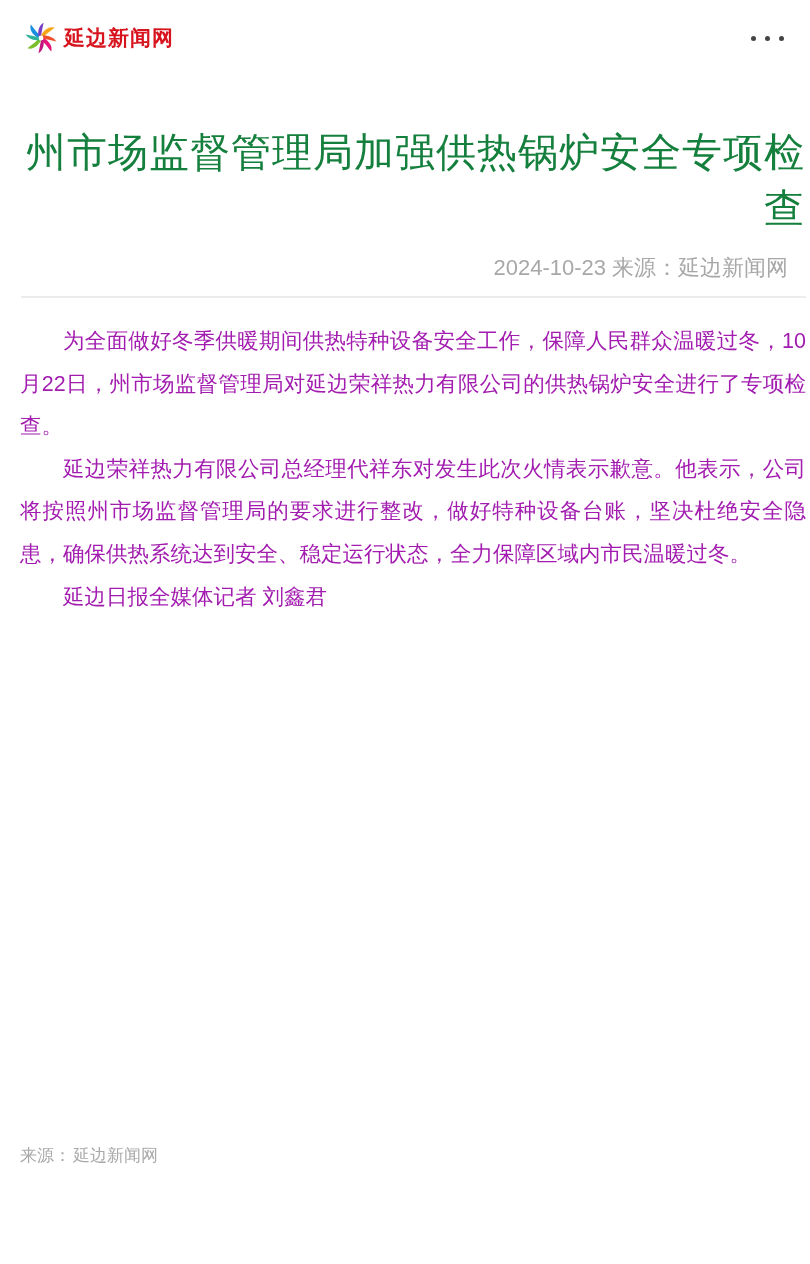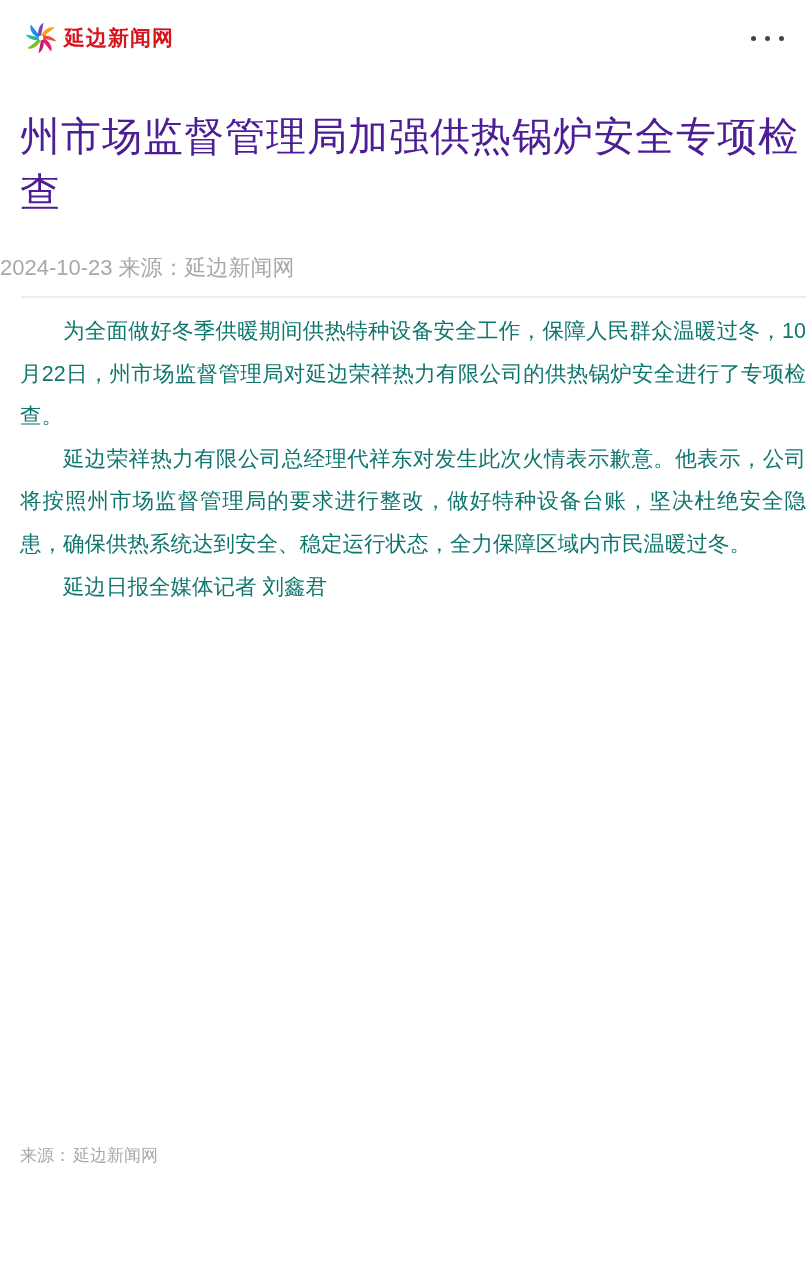--- a/index.html
+++ b/index.html
@@ -47,57 +47,58 @@
       cursor: pointer;
     }
     .more-button .dot {
       width: 5px; height: 5px;
       border-radius: 50%;
       background: #444444;
       display: block;
     }
     .article-title {
       position: absolute;
-      top: 108px;
+      top: 124px;
       left: 20px;
       width: 785px;
       font-family: "DejaVu Serif", "Liberation Serif", serif;
       font-size: 40px;
       line-height: 56px;
-      color: #4c1d95;
+      color: #15803d;
       letter-spacing: 1px;
       font-weight: normal;
+      text-align: right;
     }
     .meta {
       position: absolute;
       top: 252px;
       left: 0;
       width: 788px;
-      text-align: left;
+      text-align: right;
       font-size: 22px;
       color: #a8a8a8;
       line-height: 32px;
     }
     .meta span + span { margin-left: 6px; }
     .divider {
       position: absolute;
       top: 296px;
       left: 21px;
       width: 785px;
       height: 2px;
       background: #ececec;
     }
     .article-body {
       position: absolute;
-      top: 310px;
+      top: 320px;
       left: 20px;
       width: 786px;
       font-size: 21.5px;
       line-height: 42.6px;
-      color: #0f766e;
+      color: #a21caf;
       text-align: justify;
     }
     .article-body p {
       text-indent: 2em;
     }
     .footer-credits {
       position: absolute;
       top: 1141px;
       left: 20px;
       font-size: 17px;

